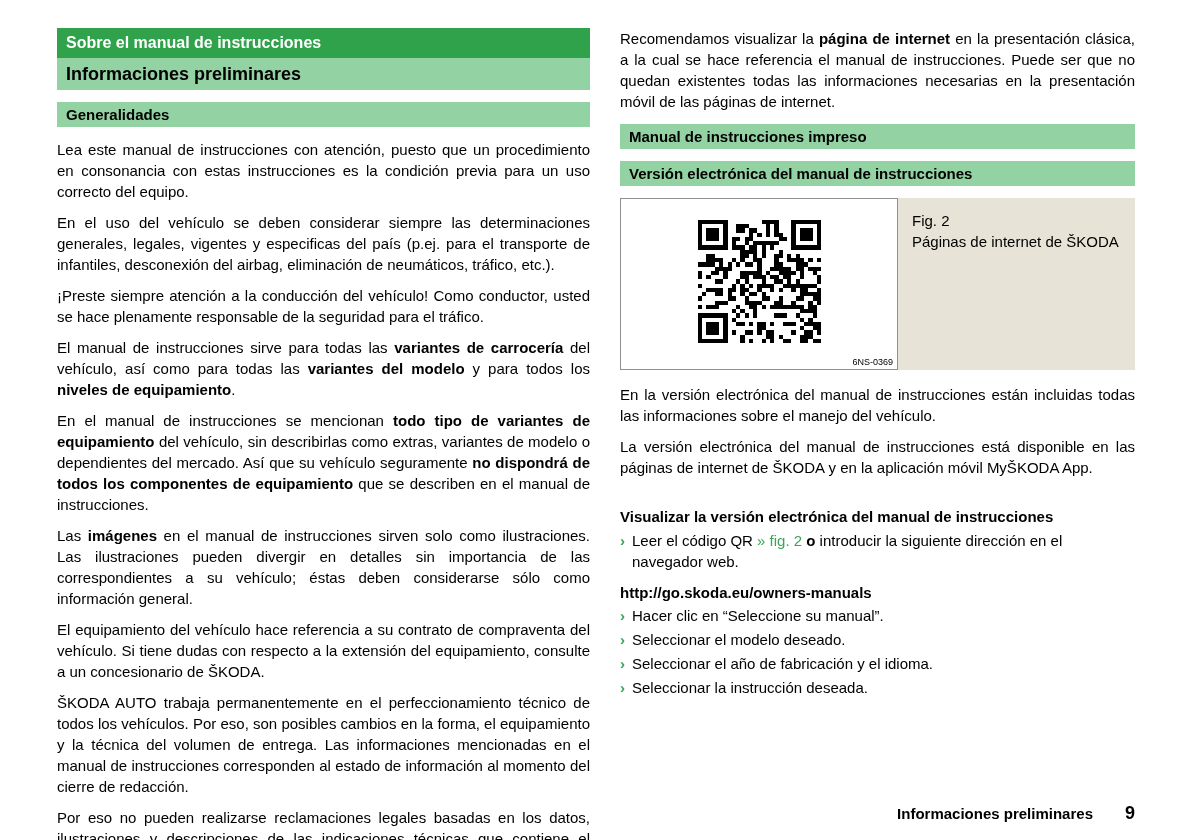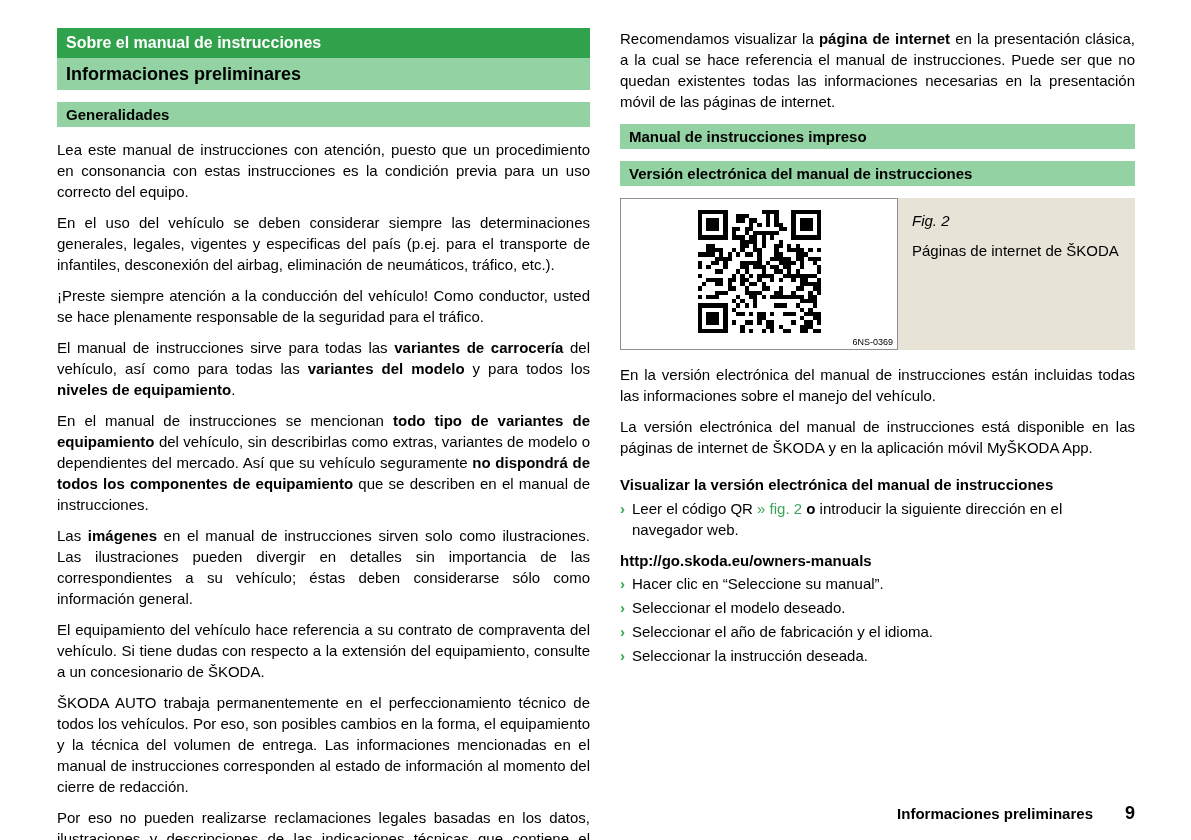--- a/index.html
+++ b/index.html
@@ -31,34 +31,34 @@
   }
   .para { margin-bottom: 10px; text-align: justify; }
   .b { font-weight: bold; }
   .green { color: var(--green-link, #3aa657); text-align: right; }
 
   .figure {
     display: flex; background: var(--figure-bg, #e7e3d6);
     margin: 12px 0 14px;
   }
   .qr-panel {
-    flex: 0 0 278px; width: 278px; height: 152px;
+    flex: 0 0 278px; width: 278px; height: 172px;
     background: #fff; border: 1px solid #8f8f8f;
     position: relative;
     display: flex; align-items: center; justify-content: center;
   }
   .fig-code {
     position: absolute; right: 4px; bottom: 2px;
     font-size: 9px; line-height: 10px; color: #000;
   }
   .fig-caption { padding: 12px 14px; }
-  .fig-num { margin-bottom: 9px; font-style: italic; }
+  .fig-num { margin-bottom: 0; }
   .fig-title { font-weight: normal; }
 
-  .bold-heading { font-weight: bold; margin: 16px 0 3px; }
+  .bold-heading { font-weight: bold; margin: 28px 0 3px; }
 
   .bullet { display: flex; gap: 7px; margin: 2px 0 3px; }
   .marker { color: var(--green-link, #3aa657); font-weight: bold; flex: 0 0 auto; }
   .bullet-text { flex: 1 1 auto; }
   .url-line { margin: 10px 0 0; font-weight: bold; }
 
   .footer {
     position: absolute; right: 56px; bottom: 16px;
     display: flex; align-items: baseline; gap: 32px;
   }

